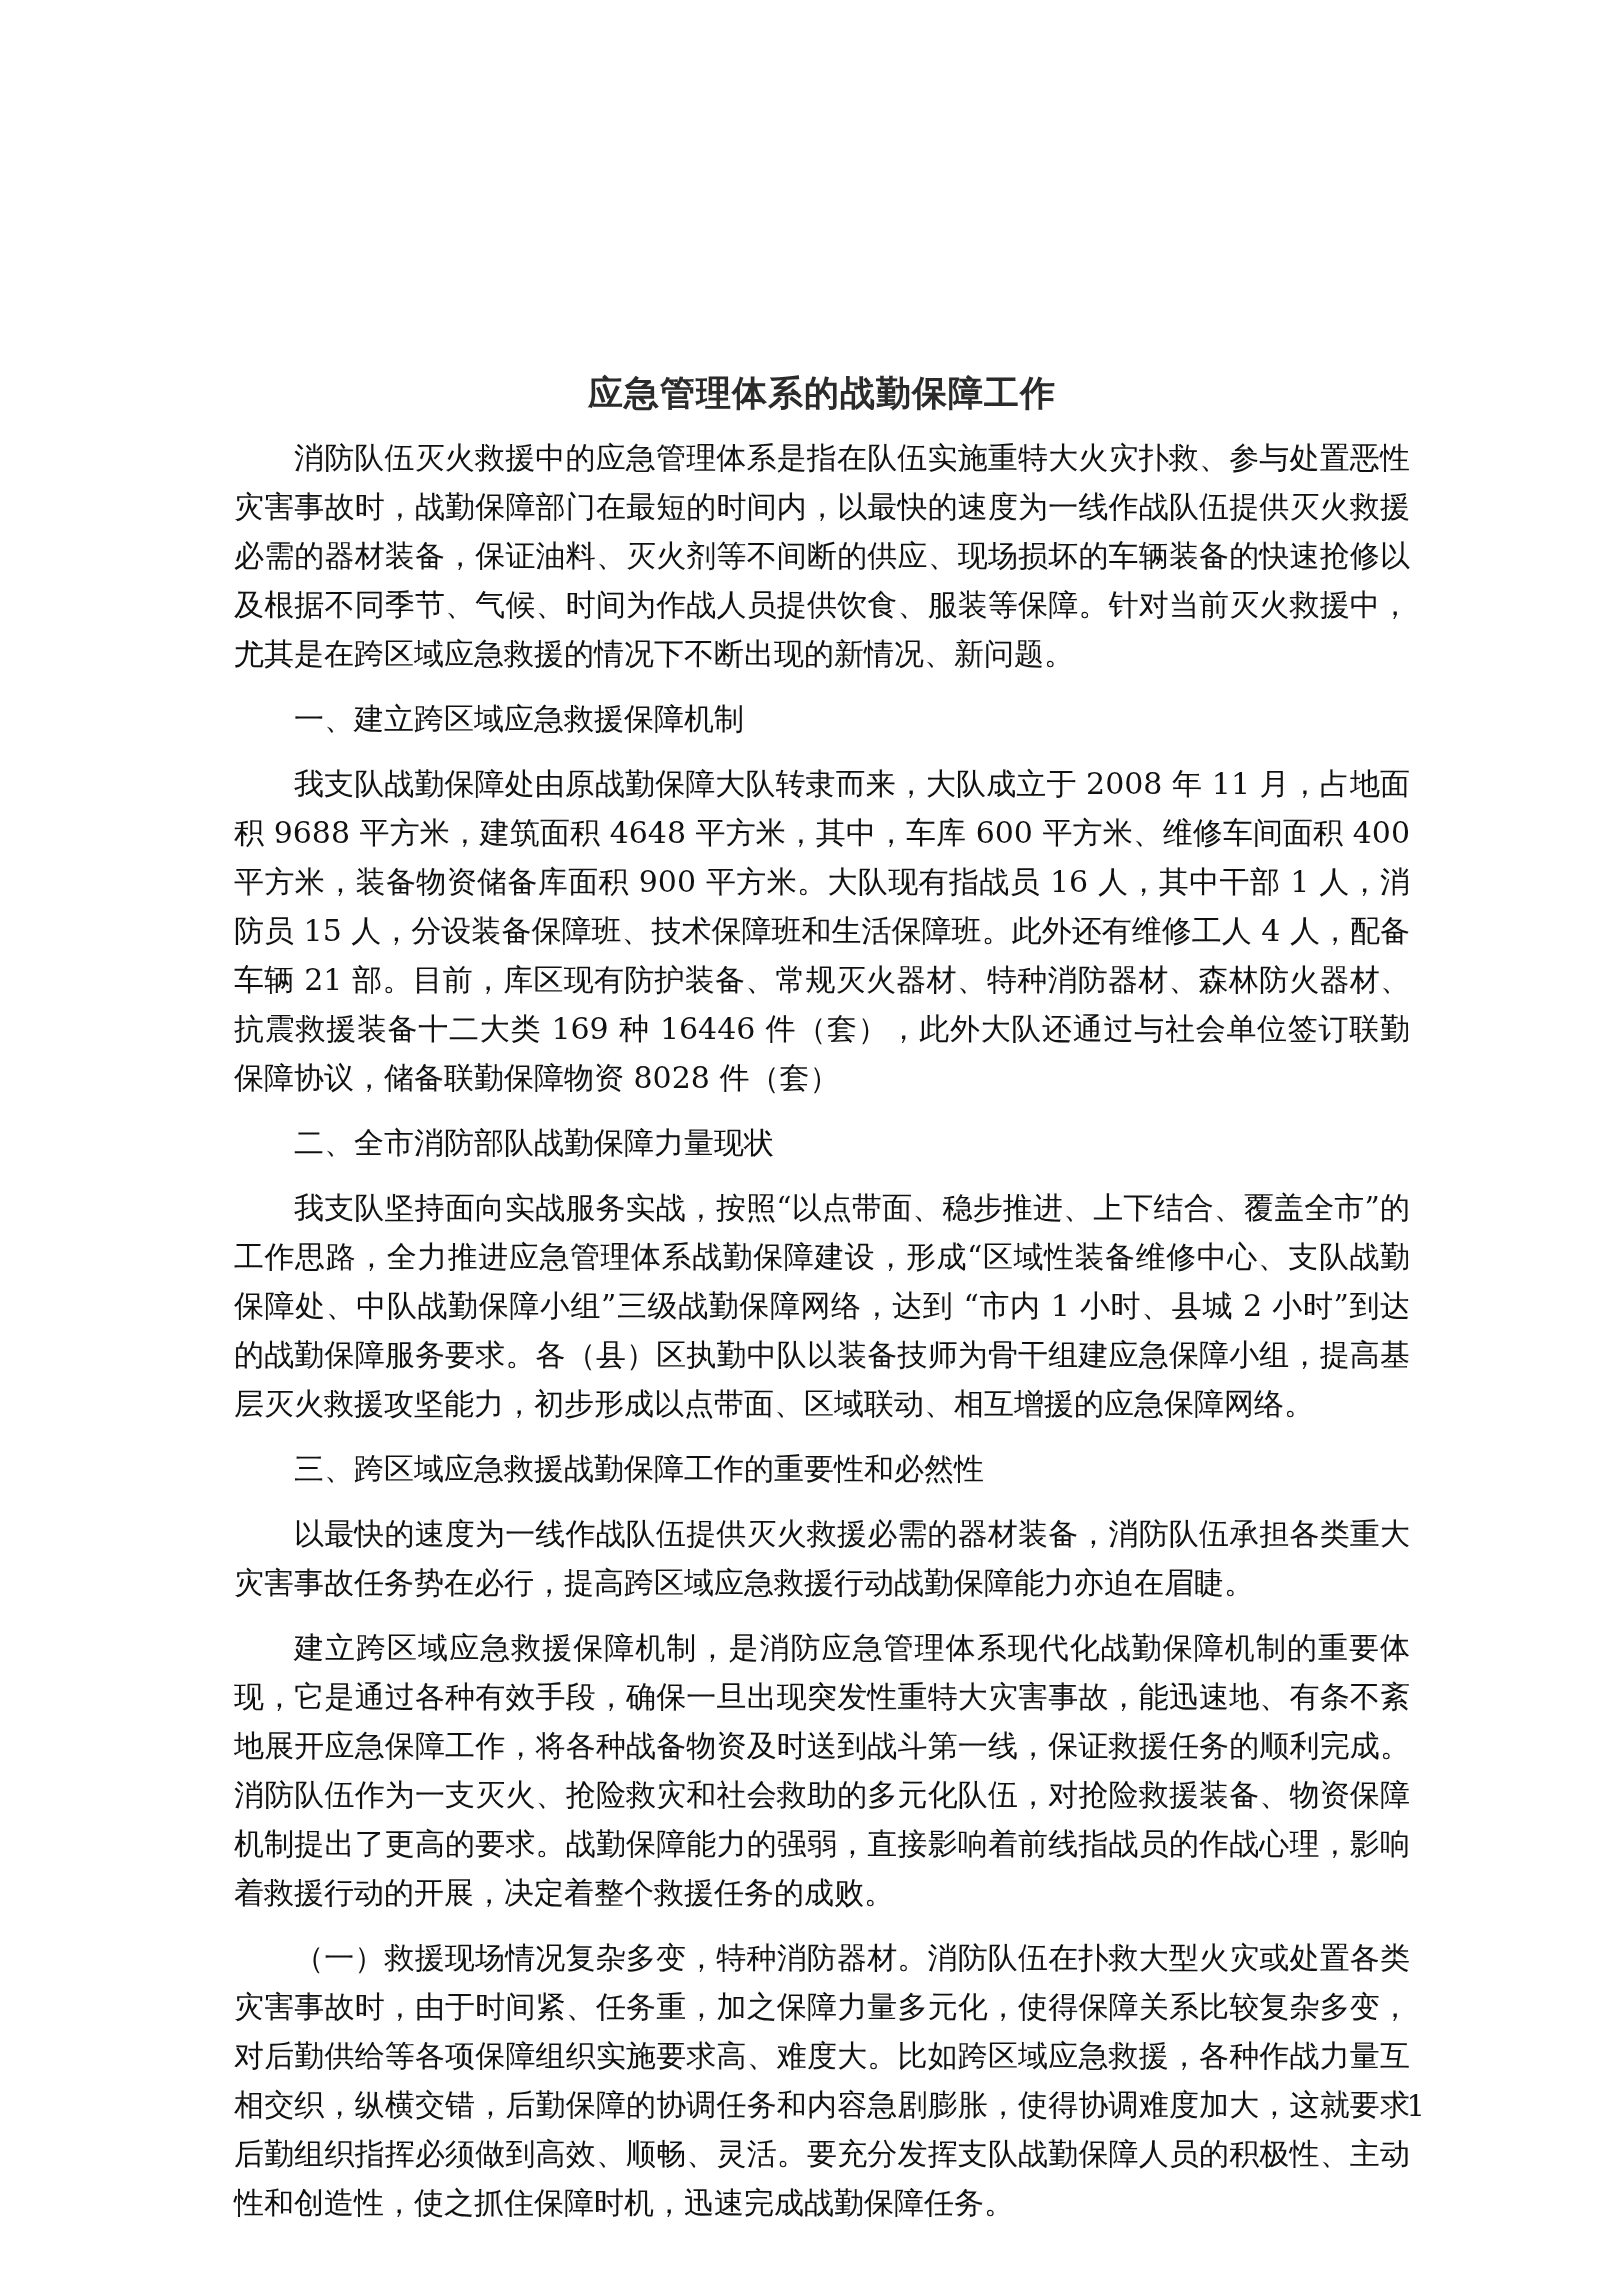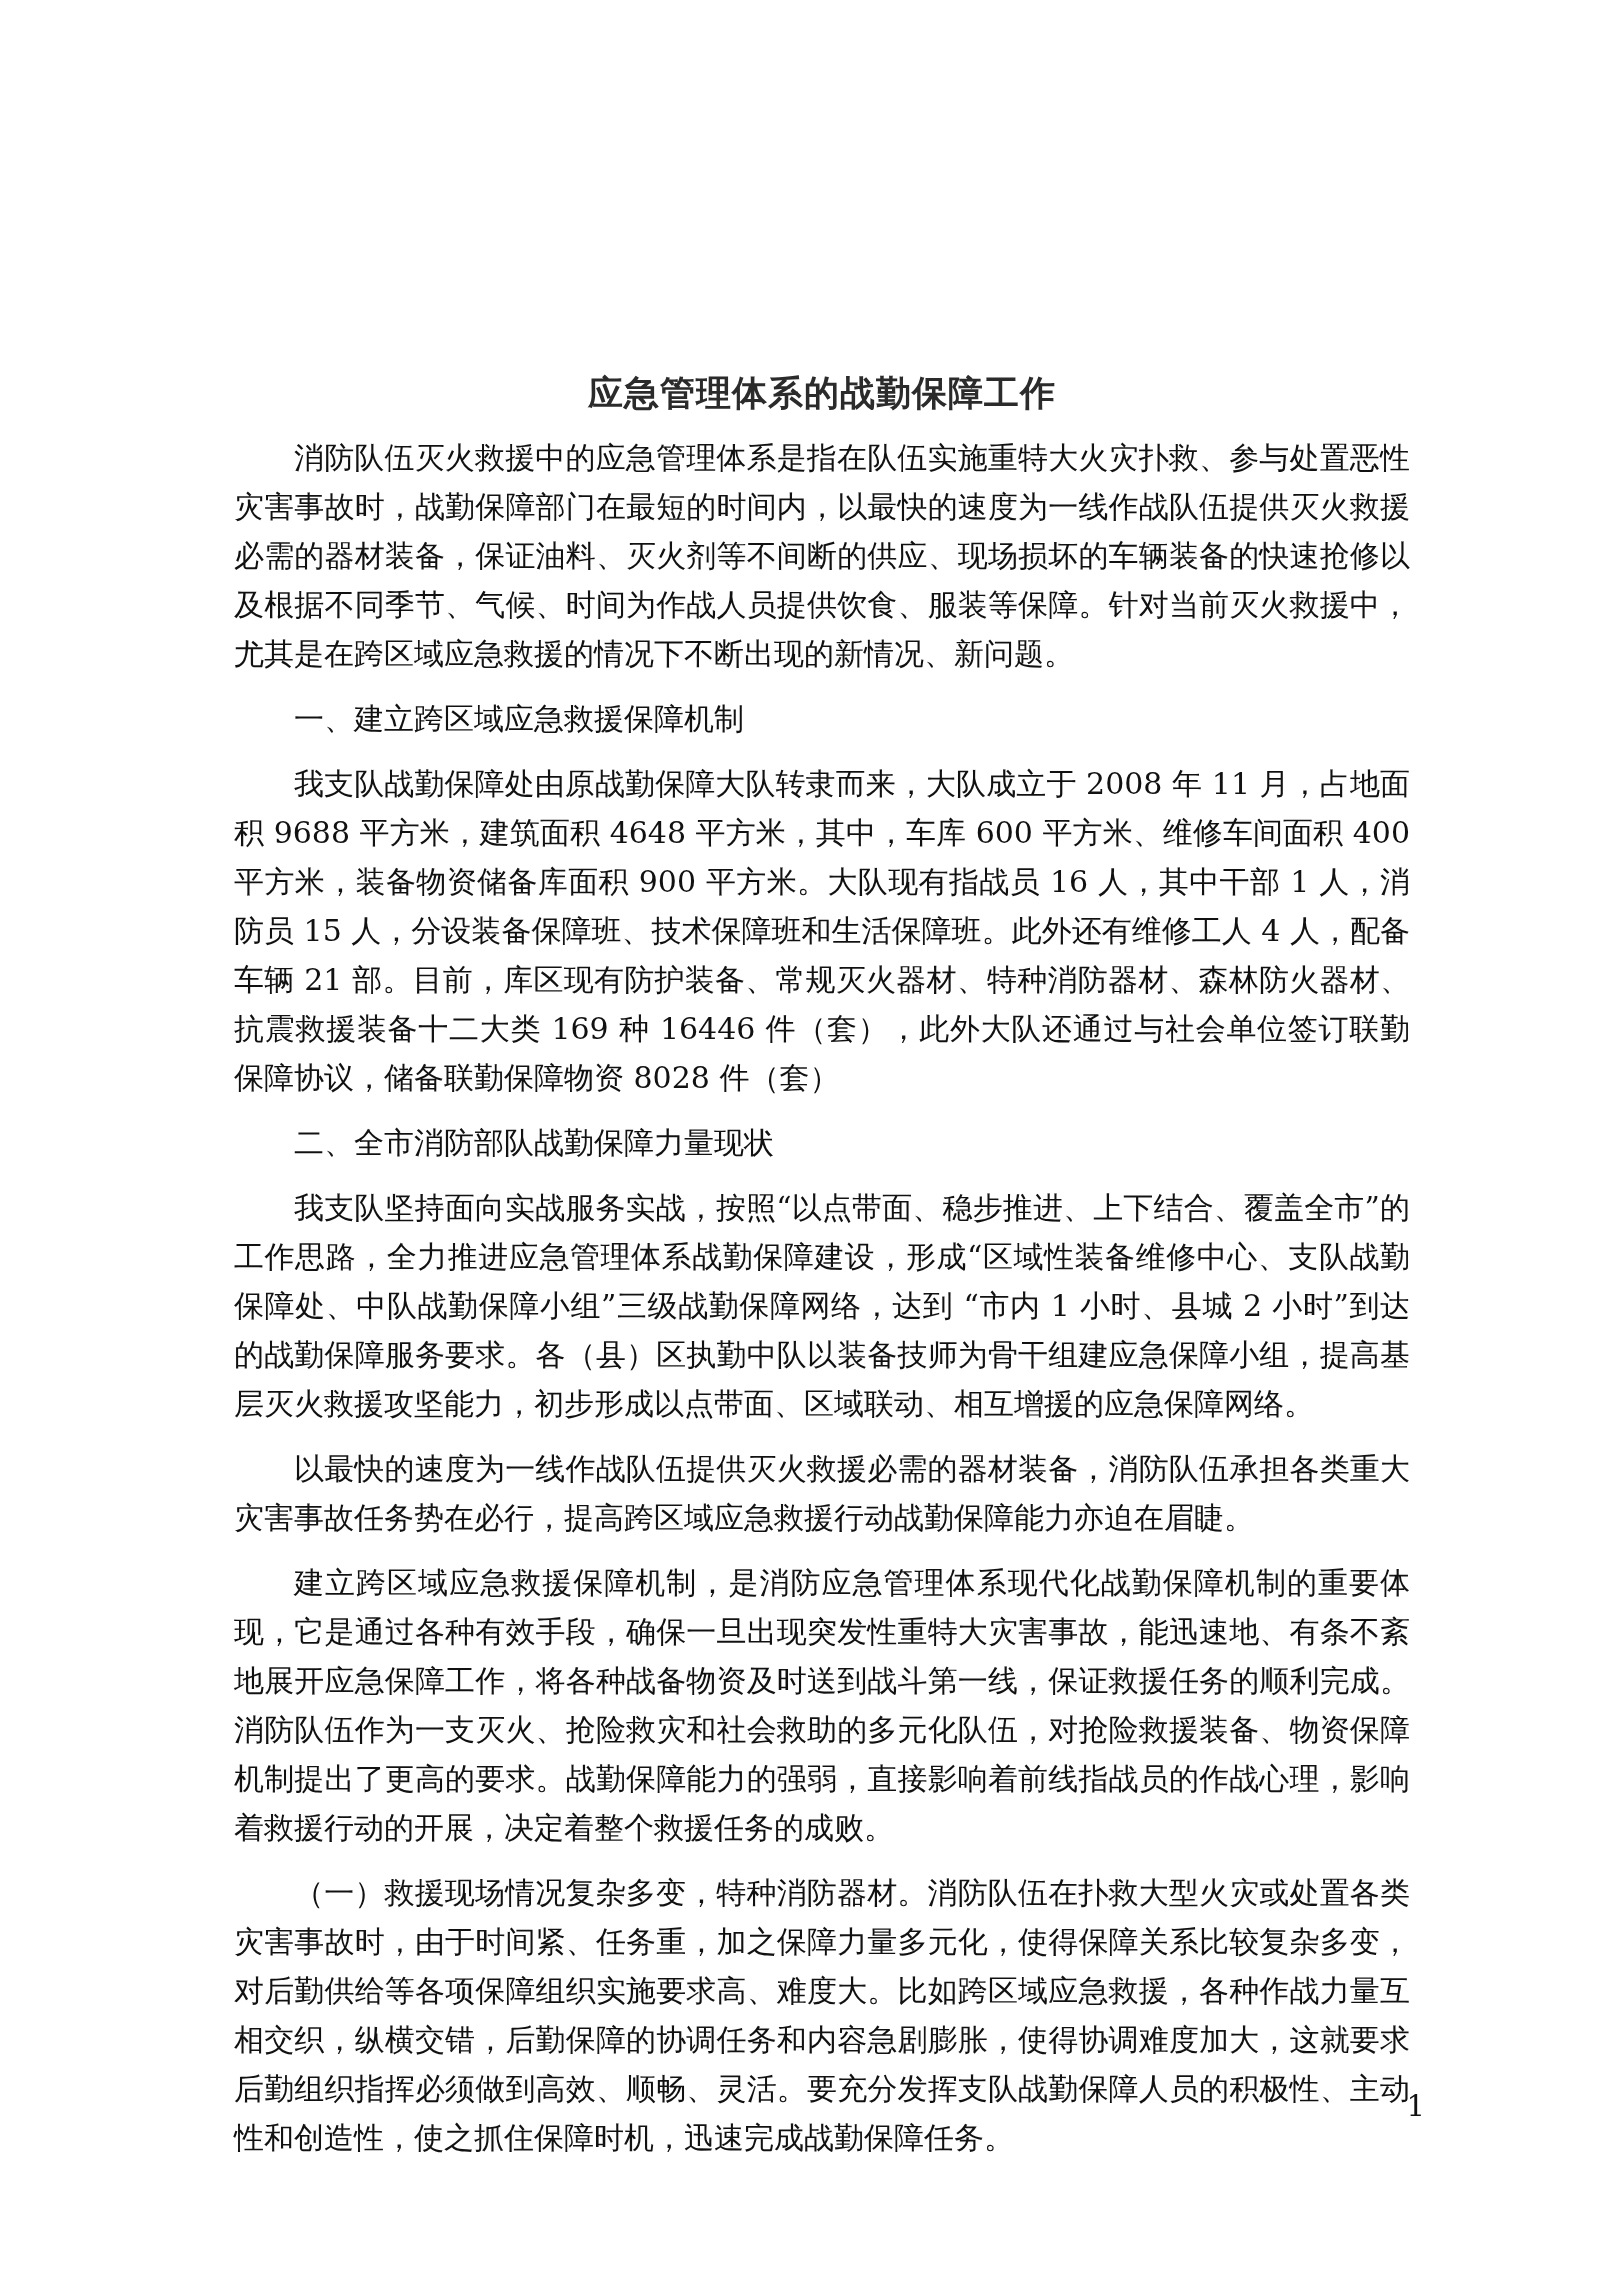--- a/index.html
+++ b/index.html
@@ -71,20 +71,21 @@
     <p class="para">消防队伍灭火救援中的应急管理体系是指在队伍实施重特大火灾扑救、参与处置恶性灾害事故时，战勤保障部门在最短的时间内，以最快的速度为一线作战队伍提供灭火救援必需的器材装备，保证油料、灭火剂等不间断的供应、现场损坏的车辆装备的快速抢修以及根据不同季节、气候、时间为作战人员提供饮食、服装等保障。针对当前灭火救援中，尤其是在跨区域应急救援的情况下不断出现的新情况、新问题。</p>
 
     <p class="para heading">一、建立跨区域应急救援保障机制</p>
 
     <p class="para">我支队战勤保障处由原战勤保障大队转隶而来，大队成立于 2008 年 11 月，占地面积 9688 平方米，建筑面积 4648 平方米，其中，车库 600 平方米、维修车间面积 400 平方米，装备物资储备库面积 900 平方米。大队现有指战员 16 人，其中干部 1 人，消防员 15 人，分设装备保障班、技术保障班和生活保障班。此外还有维修工人 4 人，配备车辆 21 部。目前，库区现有防护装备、常规灭火器材、特种消防器材、森林防火器材、抗震救援装备十二大类 169 种 16446 件（套），此外大队还通过与社会单位签订联勤保障协议，储备联勤保障物资 8028 件（套）</p>
 
     <p class="para heading">二、全市消防部队战勤保障力量现状</p>
 
     <p class="para">我支队坚持面向实战服务实战，按照“以点带面、稳步推进、上下结合、覆盖全市”的工作思路，全力推进应急管理体系战勤保障建设，形成“区域性装备维修中心、支队战勤保障处、中队战勤保障小组”三级战勤保障网络，达到 “市内 1 小时、县城 2 小时”到达的战勤保障服务要求。各（县）区执勤中队以装备技师为骨干组建应急保障小组，提高基层灭火救援攻坚能力，初步形成以点带面、区域联动、相互增援的应急保障网络。</p>
 
+    <p class="para heading">三、跨区域应急救援战勤保障工作的重要性和必然性</p>
 
     <p class="para">以最快的速度为一线作战队伍提供灭火救援必需的器材装备，消防队伍承担各类重大灾害事故任务势在必行，提高跨区域应急救援行动战勤保障能力亦迫在眉睫。</p>
 
     <p class="para">建立跨区域应急救援保障机制，是消防应急管理体系现代化战勤保障机制的重要体现，它是通过各种有效手段，确保一旦出现突发性重特大灾害事故，能迅速地、有条不紊地展开应急保障工作，将各种战备物资及时送到战斗第一线，保证救援任务的顺利完成。消防队伍作为一支灭火、抢险救灾和社会救助的多元化队伍，对抢险救援装备、物资保障机制提出了更高的要求。战勤保障能力的强弱，直接影响着前线指战员的作战心理，影响着救援行动的开展，决定着整个救援任务的成败。</p>
 
 
     <p class="para">（一）救援现场情况复杂多变，特种消防器材。消防队伍在扑救大型火灾或处置各类灾害事故时，由于时间紧、任务重，加之保障力量多元化，使得保障关系比较复杂多变，对后勤供给等各项保障组织实施要求高、难度大。比如跨区域应急救援，各种作战力量互相交织，纵横交错，后勤保障的协调任务和内容急剧膨胀，使得协调难度加大，这就要求后勤组织指挥必须做到高效、顺畅、灵活。要充分发挥支队战勤保障人员的积极性、主动性和创造性，使之抓住保障时机，迅速完成战勤保障任务。</p>
 
   </div>
 

